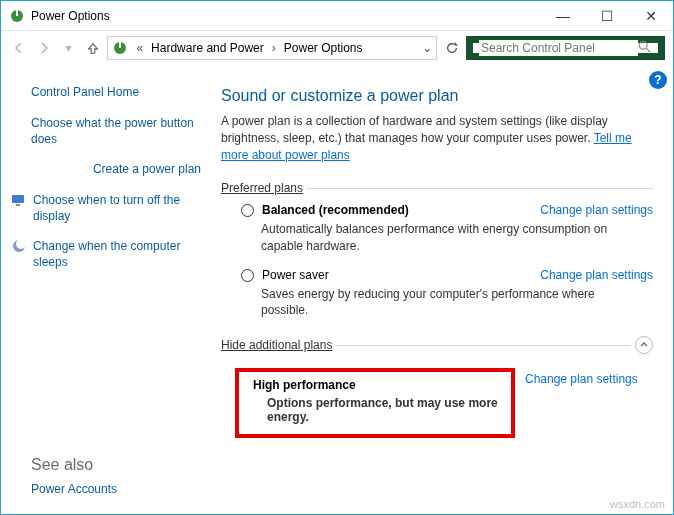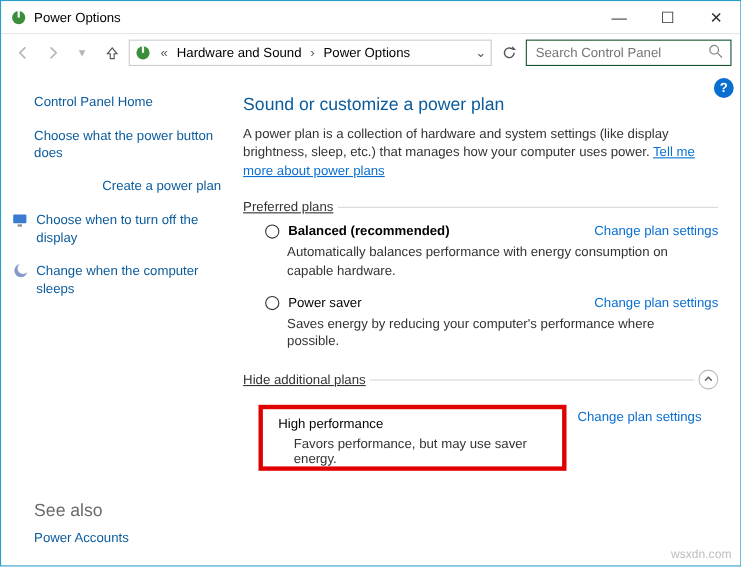--- a/index.html
+++ b/index.html
@@ -59,21 +59,21 @@
   .addr-box .cp-icon { width:16px;height:16px; }
   .addr-box .sep { color:#555; margin:0 4px;}
   .addr-box .crumb { color:#000; }
   .addr-box .dd { margin-left:auto; color:#555;}
   .refresh-btn {
     width:24px;height:24px;display:flex;align-items:center;justify-content:center;color:#555;
   }
   .search-box {
     flex:1;
     height:24px;
-    border:1px solid #14532d;
+    border:7px solid #14532d;
     display:flex; align-items:center;
     padding:0 6px;
     color:#7c7c7c;
   }
   .search-box input {
     border:0; outline:0; flex:1; font-size:12px; color:#555;
   }
   .search-box .mag { color:#888; }
   
   .body {
@@ -150,22 +150,23 @@
   .plan-row .plan-name { font-weight:700; color:#000;}
   .plan-row .change-link { margin-left:auto; color:#0a6ed1; cursor:pointer; flex-shrink:0;}
   .plan-desc {
     margin:4px 0 14px 40px;
     color:#333; line-height:1.35;
     max-width:360px;
   }
   .highlight-box {
     border:4px solid #e00000;
     margin:6px 0 0 14px;
-    padding:6px 6px 0 6px;
+    padding:6px 6px 10px 6px;
     width:280px;
+    font-weight:bold;
   }
   .highlight-box .hp-row {
     display:flex; align-items:center; gap:8px;
   }
   .highlight-box .hp-desc {
     margin:4px 0 0 22px; color:#333;
   }
   .addl-row {
     display:flex; align-items:flex-start; gap:10px;
   }
@@ -215,21 +216,21 @@
       </svg>
   </div>
   <div class="addr-box">
     <span class="cp-icon">
       <svg viewBox="0 0 16 16" width="16" height="16">
           <circle cx="8" cy="8" r="6" fill="#3b8e3b"></circle>
           <rect x="7" y="2" width="2" height="6" fill="#fff"></rect>
         </svg>
     </span>
     <span class="sep">«</span>
-    <span class="crumb">Hardware and Sound</span>
+    <span class="crumb">Hardware and Power</span>
     <span class="sep">›</span>
     <span class="crumb">Power Options</span>
     <span class="dd">⌄</span>
   </div>
   <div class="refresh-btn">
     <svg width="14" height="14" viewBox="0 0 16 16">
         <path d="M13 8a5 5 0 1 1-2-4" fill="none" stroke="#555" stroke-width="1.5"></path>
         <path d="M11 1 L11 5 L15 5 Z" fill="#555"></path>
       </svg>
   </div>
@@ -311,20 +312,20 @@
           </svg>
       </span>
     </div>
 
     <div class="addl-row">
       <div class="highlight-box">
         <div class="hp-row">
           <span class="radio sel"></span>
           <span class="plan-name">High performance</span>
         </div>
-        <div class="hp-desc">Favors performance, but may use saver energy.</div>
+        <div class="hp-desc">Options performance, but may use more energy.</div>
       </div>
       <span class="link" style="text-decoration:none;color:#0a6ed1;margin-top:10px;">Change plan settings</span>
     </div>
 
     <div class="watermark">wsxdn.com</div>
   </div>
 </div>
 
 </body></html>

